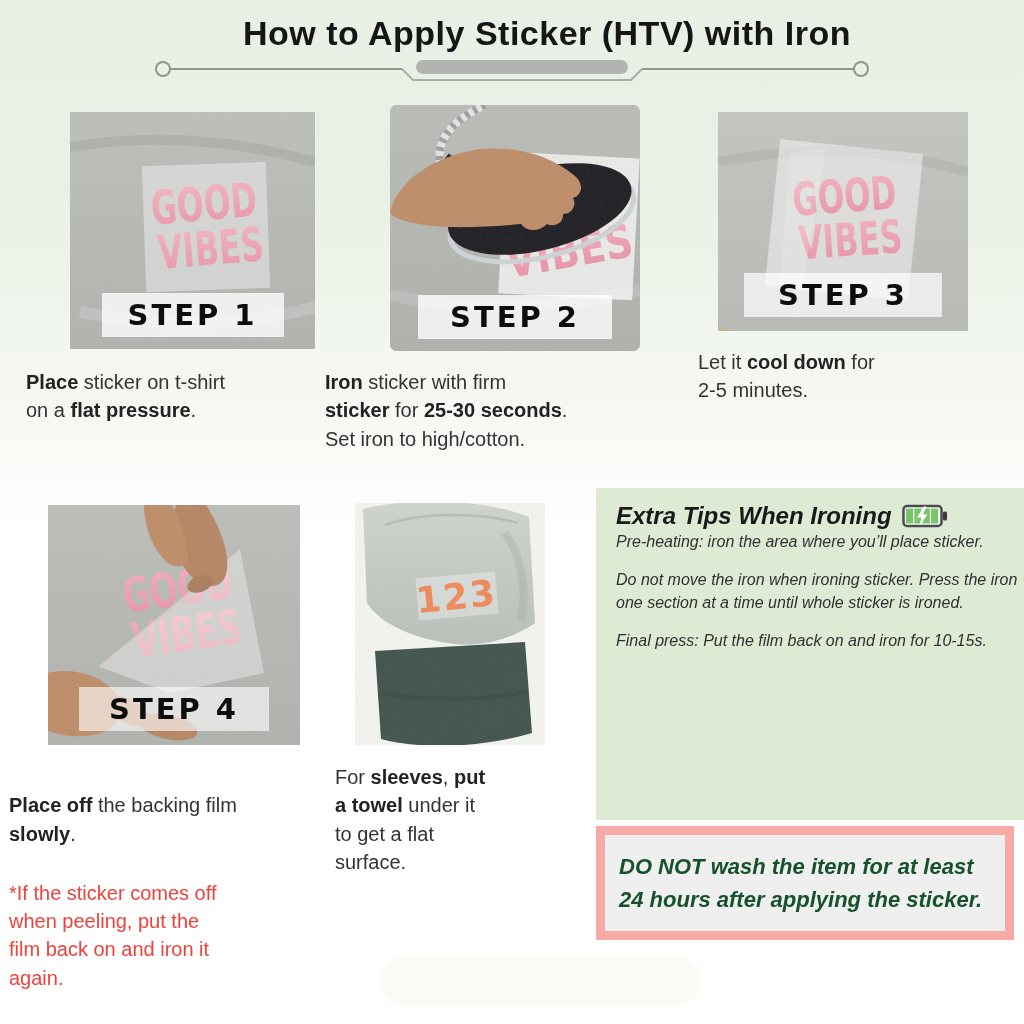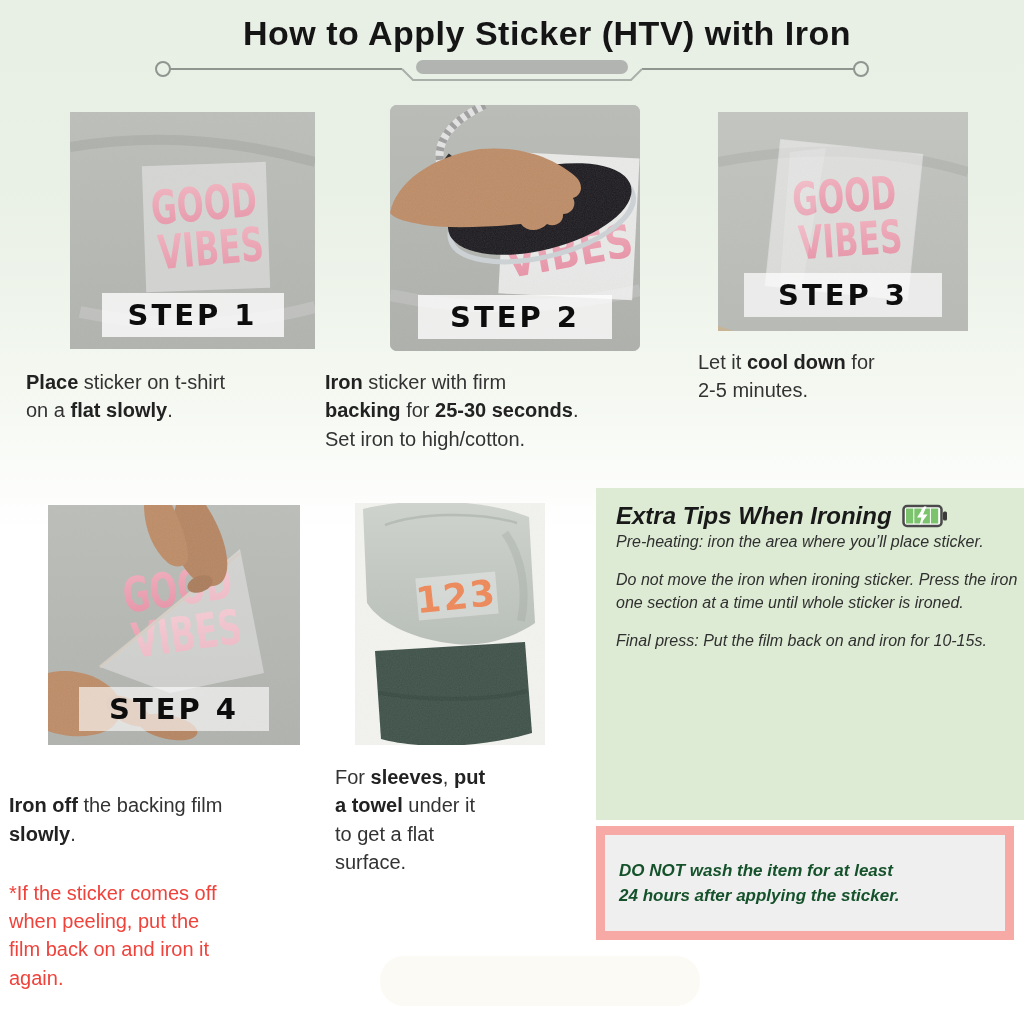--- a/index.html
+++ b/index.html
@@ -35,21 +35,21 @@
     display:flex;align-items:center;gap:10px;
     font-size:24px;font-weight:700;font-style:italic;color:#191919;
   }
   .tip{font-size:16px;font-style:italic;color:#303030;line-height:1.4;margin-top:1px;}
   .warning{
     position:absolute;left:596px;top:826px;width:418px;height:114px;
     border:9px solid #f7a9a5;background:#efefef;box-sizing:border-box;
     display:flex;align-items:center;padding:4px 14px;
   }
   .warning-text{
-    font-size:17px;font-weight:700;font-style:italic;color:#15522b;
+    font-size:22px;font-weight:700;font-style:italic;color:#15522b;
     line-height:1.5;white-space:pre-line;
   }
   .watermark{
     position:absolute;left:380px;top:956px;width:320px;height:50px;
     background:#fbf7ef;opacity:.65;border-radius:24px;
   }
 </style>
 </head>
 <body>
 
@@ -155,24 +155,24 @@
       <text x="131" y="144" text-anchor="middle" font-family="DejaVu Sans, sans-serif" font-weight="bold" font-size="46" fill="url(#pk3)" textLength="104" lengthAdjust="spacingAndGlyphs">VIBES</text>
     </g>
     <polygon points="72,40 108,36 84,176 62,170" fill="#ffffff" opacity=".18"></polygon>
     <polygon points="0,214 72,237 0,237" fill="#c7b391"></polygon>
     <rect width="250" height="237" filter="url(#n3)"></rect>
   </svg>
   <div class="badge" style="bottom:14px;padding:5px 34px;background:rgba(255,255,255,.7);">STEP 3</div>
 </div>
 
 <div class="cap" style="left:26px;top:368px;width:320px;"><span class="b">Place</span><span> sticker on t-shirt
-on a </span><span class="b">flat slowly</span><span>.</span></div>
+on a </span><span class="b">flat pressure</span><span>.</span></div>
 
 <div class="cap" style="left:325px;top:368px;width:380px;"><span class="b">Iron</span><span> sticker with firm
-</span><span class="b">backing</span><span> for </span><span class="b">25-30 seconds</span><span>.
+</span><span class="b">sticker</span><span> for </span><span class="b">25-30 seconds</span><span>.
 Set iron to high/cotton.</span></div>
 
 <div class="cap" style="left:698px;top:348px;width:290px;"><span>Let it </span><span class="b">cool down</span><span> for
 2-5 minutes.</span></div>
 
 <div class="photo" style="left:48px;top:505px;width:252px;height:240px;text-align:right;">
   <svg width="252" height="240" viewBox="0 0 252 240">
     <defs>
       <linearGradient id="g4" x1="0" y1="0" x2="0" y2="1">
         <stop offset="0" stop-color="#bbbdb9"></stop>
@@ -223,21 +223,21 @@
     <path d="M150,30 C168,55 172,90 166,118" stroke="#9fa59f" stroke-width="8" fill="none" opacity=".35"></path>
     <rect x="62" y="72" width="80" height="42" fill="#ffffff" opacity=".35" transform="rotate(-5 102 93)"></rect>
     <text x="102" y="106" text-anchor="middle" font-family="DejaVu Sans, sans-serif" font-weight="bold" font-size="36" letter-spacing="2" fill="#ee8757" transform="rotate(-6 102 100)">123</text>
     <path d="M20,148 L170,139 L177,230 C120,247 58,245 26,236 Z" fill="#3d5047"></path>
     <path d="M24,190 C80,199 140,197 172,188" stroke="#32423b" stroke-width="4" fill="none" opacity=".5"></path>
     <rect width="190" height="242" filter="url(#n5)"></rect>
   </svg>
 </div>
 
 <div class="cap" style="left:9px;top:763px;width:330px;">
-  <div><span class="b">Iron off</span><span> the backing film
+  <div><span class="b">Place off</span><span> the backing film
 </span><span class="b">slowly</span><span>.</span></div>
   <div class="note">*If the sticker comes off
 when peeling, put the
 film back on and iron it
 again.</div>
 </div>
 
 <div class="cap" style="left:335px;top:763px;width:230px;"><span>For </span><span class="b">sleeves</span><span>, </span><span class="b">put
 a towel</span><span> under it
 to get a flat

